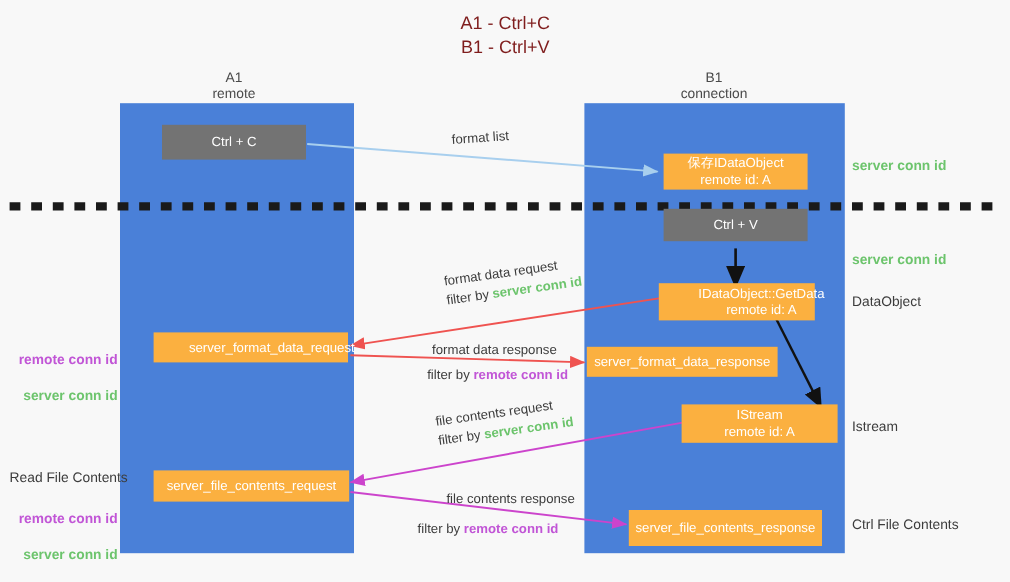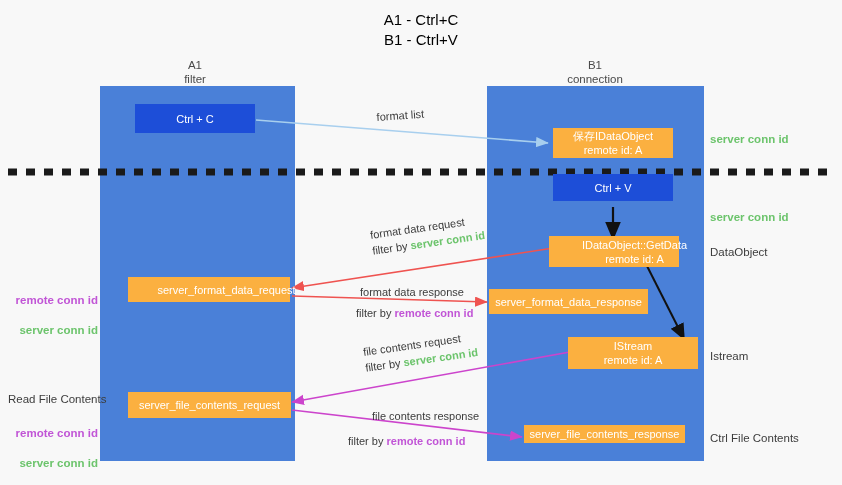--- a/index.html
+++ b/index.html
@@ -23,21 +23,21 @@
     height: 485px;
     pointer-events: none;
   }
   .title {
     position: absolute;
     left: 0;
     top: 10px;
     width: 842px;
     text-align: center;
     font-size: 15px;
-    color: #000000;
+    color: #7f1d1d;
     line-height: 20px;
     white-space: pre-line;
   }
   .col-head {
     position: absolute;
     text-align: center;
     font-size: 11.5px;
     color: #4a4a4a;
     line-height: 14px;
     white-space: pre-line;
@@ -53,21 +53,21 @@
     flex-direction: column;
     align-items: center;
     justify-content: center;
     color: #ffffff;
     font-size: 11px;
     line-height: 14px;
     text-align: center;
     white-space: pre-line;
     padding: 2px 4px;
   }
-  .node.green { background: #1d4ed8; }
+  .node.green { background: #737373; }
   .node.orange { background: #fbb040; }
   .side-label {
     position: absolute;
     font-size: 11.5px;
     color: #3c3c3c;
     line-height: 15px;
     white-space: pre-line;
   }
   .side-label.green-t { color: #6cc46c; font-weight: bold; }
   .side-label.multi { line-height: 15px; }
@@ -86,21 +86,21 @@
 </style>
 </head>
 <body>
 
 <div id="stage">
 
   <div class="title">A1 - Ctrl+C
 B1 - Ctrl+V</div>
 
   <div class="col-head" style="left:120px; top:58px; width:150px;">A1
-filter</div>
+remote</div>
   <div class="col-head" style="left:520px; top:58px; width:150px;">B1
 connection</div>
 
   <div class="lane" style="left:100px; top:86px; width:195px; height:375px;"></div>
   <div class="lane" style="left:487px; top:86px; width:217px; height:375px;"></div>
 
   <svg id="svg-layer" viewBox="0 0 842 485">
     <defs>
       <marker id="ah-blue" markerWidth="9" markerHeight="9" refX="7.5" refY="3.2" orient="auto">
         <path d="M0,0 L8,3.2 L0,6.4 z" fill="#a8cfee"></path>
@@ -145,21 +145,21 @@
 
   <div class="node orange" style="left:568px; top:337px; width:130px; height:32px;">IStream
 remote id: A</div>
 
   <div class="node orange" style="left:128px; top:277px; width:162px; height:25px;padding-left:39px;">server_format_data_request</div>
 
   <div class="node orange" style="left:489px; top:289px; width:159px; height:25px;">server_format_data_response</div>
 
   <div class="node orange" style="left:128px; top:392px; width:163px; height:26px;">server_file_contents_request</div>
 
-  <div class="node orange" style="left:524px; top:425px; width:161px; height:18px;">server_file_contents_response</div>
+  <div class="node orange" style="left:524px; top:425px; width:161px; height:30px;">server_file_contents_response</div>
 
   <div class="edge-label" style="left:376px; top:109px; transform: rotate(-4deg);">format list</div>
 
   <div class="edge-label" style="left:369px; top:227px; transform: rotate(-8deg);">
     <div>format data request</div>
     <div><span>filter by </span><span class="g">server conn id</span></div>
   </div>
 
   <div class="edge-label" style="left:360px; top:284px; transform: rotate(0deg);">
     <div>format data response</div>

